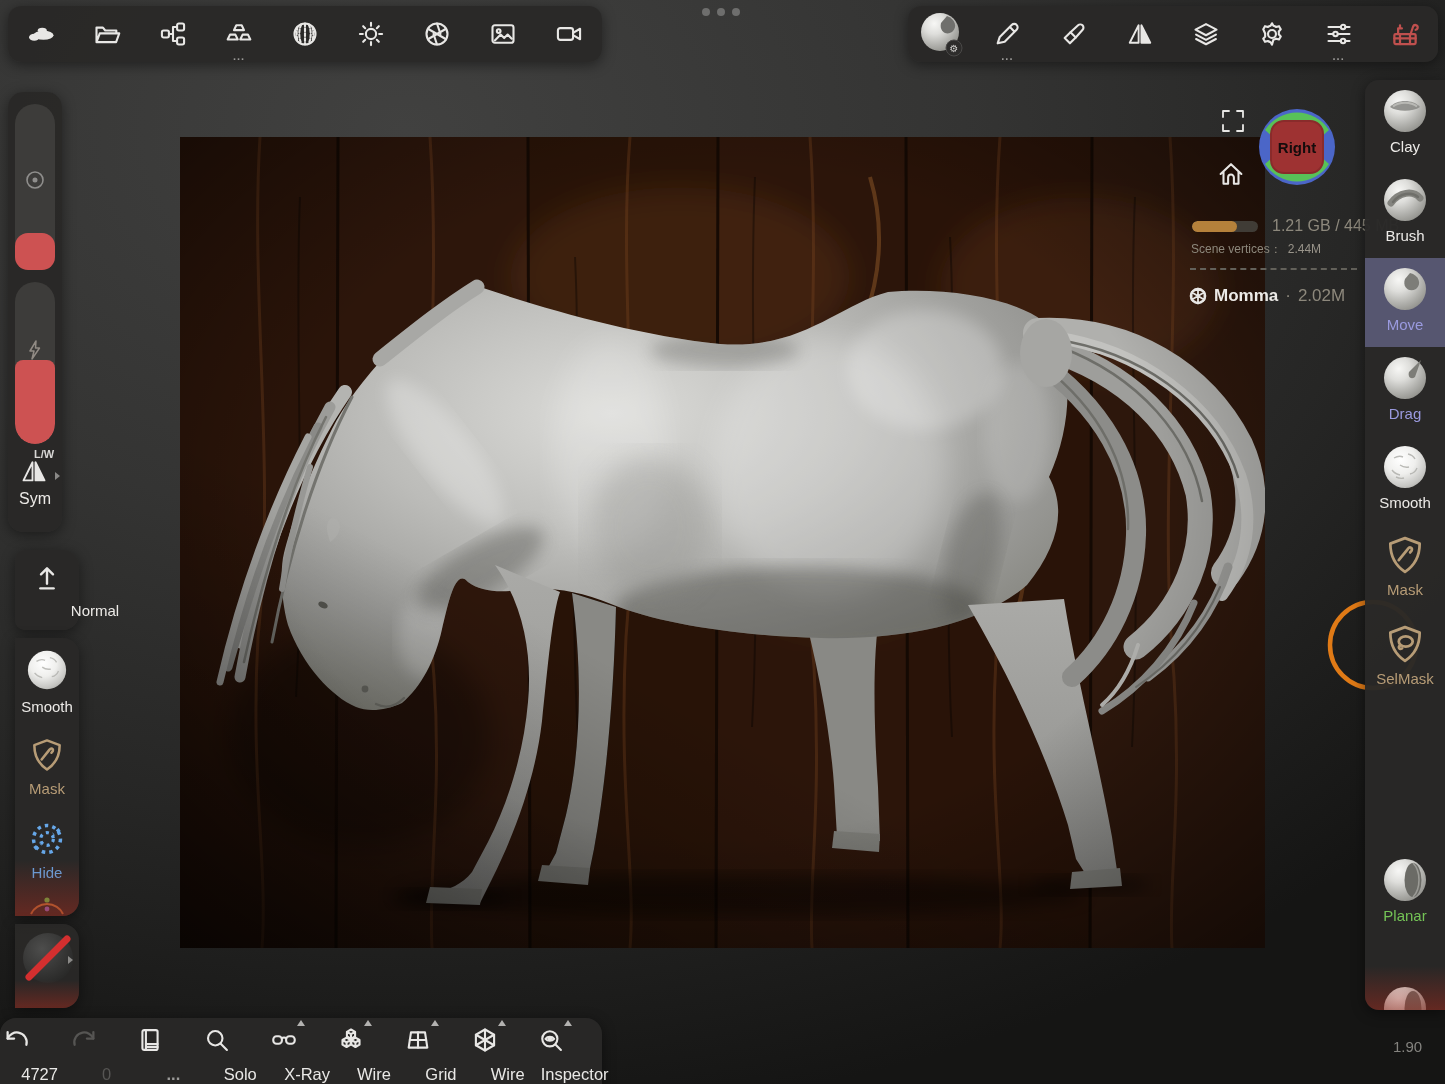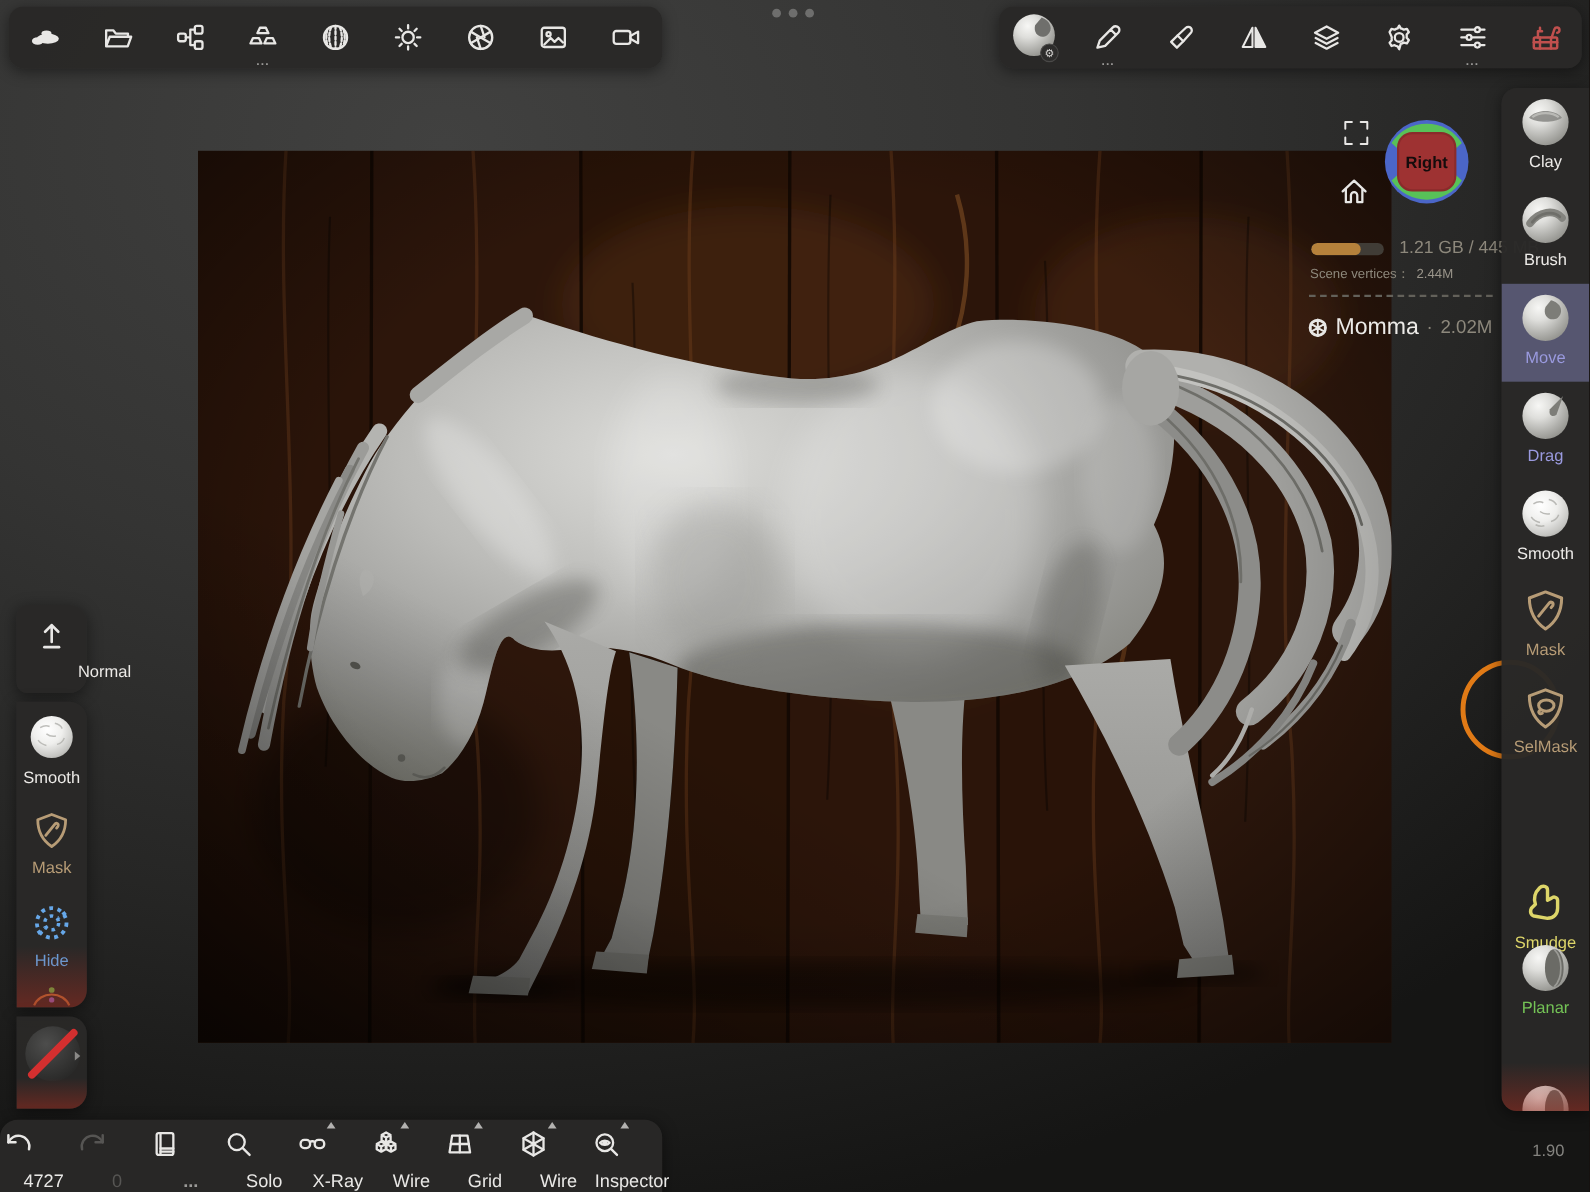--- a/index.html
+++ b/index.html
@@ -29,21 +29,21 @@
   #viewport { position:absolute; left:180px; top:137px; width:1085px; height:811px; }
   
   .overlay { position:absolute; }
   #mem-text { left:1272px; top:217px; font-size:16px; color:#8d887c; white-space:nowrap; }
   #mem-bar { left:1192px; top:221px; width:66px; height:11px; border-radius:6px; background:#403c36; overflow:hidden; }
   #mem-bar .fill { height:100%; border-radius:6px; background:#b5813b; }
   #stats-row { left:1191px; top:241px; font-size:12px; color:#8d887c; white-space:nowrap; }
   #stats-row .val { color:#99948a; margin-left:6px; }
   #dash-sep { left:1190px; top:268px; width:167px; border-top:2px dashed #63615a; }
   #obj-row { left:1189px; top:286px; display:flex; align-items:center; gap:7px; white-space:nowrap; }
-  #obj-row .name { font-size:21px; font-weight:normal; color:#eceae7; }
+  #obj-row .name { font-size:17px; font-weight:bold; color:#eceae7; }
   #obj-row .meta { font-size:17px; color:#8d887c; }
   #version-label { left:1393px; top:1038px; font-size:15px; color:#84837f; }
   #brush-circle { left:1327px; top:599px; }
   #gizmo { left:1258px; top:108px; width:78px; height:78px; }
   #fullscreen-btn { left:1220px; top:108px; }
   #home-btn { left:1216px; top:159px; }
   
   #lp-a { left:8px; top:92px; width:54px; height:440px; border-radius:15px; }
   .slider-track { position:absolute; left:7px; width:40px; background:#3d3c3a; border-radius:20px; }
   #radius-track { top:12px; height:166px; }
@@ -461,20 +461,46 @@
           <line x1="3.5" y1="15.5" x2="20.5" y2="15.5"></line>
             <line x1="8" y1="12" x2="8" y2="20"></line>
             <line x1="16" y1="12" x2="16" y2="20"></line>
           <path d="M6.5,12 V7.5 M6.5,7.5 H9.5 M8,7.5 V5"></path>
           <path d="M16.5,12 L18.5,6 M18.5,6 a1.9,1.9 0 1 1 2,2.6"></path>
         </g>
       </svg>
     </div>
   </div>
 
+  <div class="panel" id="lp-a">
+    <div class="slider-track" id="radius-track">
+      <svg id="radius-icon" width="24" height="24" viewBox="0 0 24 24">
+        <g stroke="#8f8e8c" fill="none" stroke-width="1.6">
+            <circle cx="12" cy="12" r="8"></circle>
+            <circle cx="12" cy="12" r="1.7" fill="#8f8e8c"></circle>
+          </g>
+      </svg>
+      <div id="radius-handle"></div>
+    </div>
+    <div class="slider-track" id="intensity-track">
+      <div id="intensity-fill"></div>
+      <svg id="intensity-icon" width="24" height="24" viewBox="0 0 24 24">
+        <path d="M13,3 L7,13 H11 L9,21 L16.5,10 H12.5 Z" stroke="#9a938d" stroke-width="1.5" fill="none" stroke-linejoin="round" opacity="0.9"></path>
+      </svg>
+    </div>
+    <div id="sym-block">
+      <span id="sym-sub">L/W</span>
+      <svg id="sym-mirror" width="30" height="30" viewBox="0 0 24 24">
+        <path d="M10.8,5 V19.5 H3.6 Z" fill="none" stroke="#e8e7e5" stroke-width="1.5" stroke-linejoin="round"></path>
+        <path d="M13.2,5 V19.5 H20.4 Z" fill="#e8e7e5" stroke="#e8e7e5" stroke-width="1.5" stroke-linejoin="round"></path>
+      </svg>
+      <span id="sym-caret"></span>
+      <span id="sym-label">Sym</span>
+    </div>
+  </div>
 
   <div class="panel left-flush" id="lp-b">
     <svg width="32" height="34" viewBox="0 0 24 24">
       <g class="ico" stroke-width="2">
           <path d="M12,17 V5.5 M12,5.5 L7.5,10 M12,5.5 L16.5,10"></path>
           <line x1="7" y1="20.5" x2="17" y2="20.5"></line>
         </g>
     </svg>
     <span class="lbl">Normal</span>
   </div>
@@ -598,26 +624,20 @@
         <g stroke="#b79c76" stroke-width="1.5" fill="none" stroke-linejoin="round" stroke-linecap="round">
           <path d="M12,2.8 L20,5.8 C20,13.4 17,17.8 12,21.2 C7,17.8 4,13.4 4,5.8 Z"></path>
           <ellipse cx="12.4" cy="10.6" rx="3.8" ry="2.8"></ellipse>
           <path d="M9.4,12.8 c-1.4,1 -0.4,2.4 1,1.6"></path>
         </g>
       </svg>
       <span class="lbl lbl-tan">SelMask</span>
     </div>
 
 
-    <div class="tool-item" style="top:712px">
-      <svg width="44" height="44" viewBox="0 0 24 24">
-        <path d="M9,4 C7,6 6,9 7,12 L5,14 C4,16 5,18 7,18 L13,19 C16,19 18,17 18,14 L18,10 C18,8.5 16,8 15,9 L13,10 L13,5 C13,3 10.5,2.5 9,4 Z" stroke="#ddd569" stroke-width="1.7" fill="none" stroke-linejoin="round" stroke-linecap="round"></path>
-      </svg>
-      <span class="lbl lbl-yel">Smudge</span>
-    </div>
 
     <div class="tool-item" style="top:769px">
       <svg width="46" height="46" viewBox="0 0 46 46">
         <circle cx="23" cy="23" r="21" fill="url(#g-sphere)"></circle>
         <ellipse cx="31" cy="23" rx="8.5" ry="17" fill="#6b6b66"></ellipse>
         <path d="M31,6 C35,10 37,16 37,23 C37,30 35,36 31,40" stroke="#9a9a95" stroke-width="1.6" fill="none"></path>
       </svg>
       <span class="lbl lbl-grn">Planar</span>
     </div>
 

